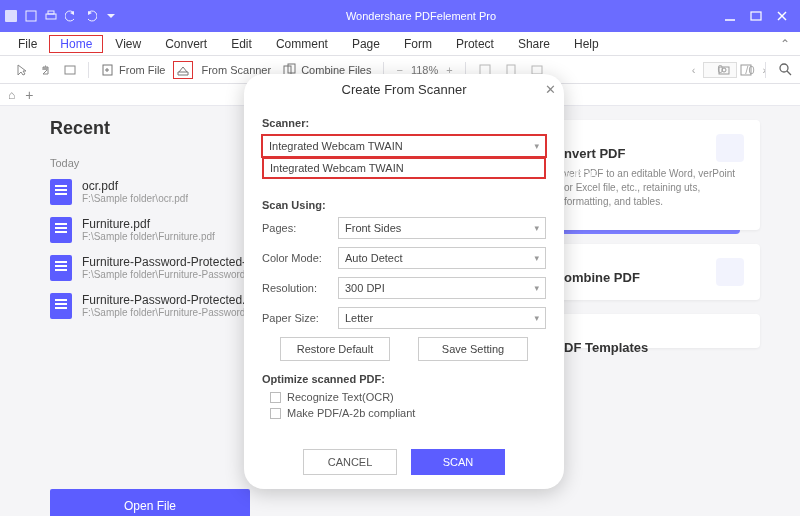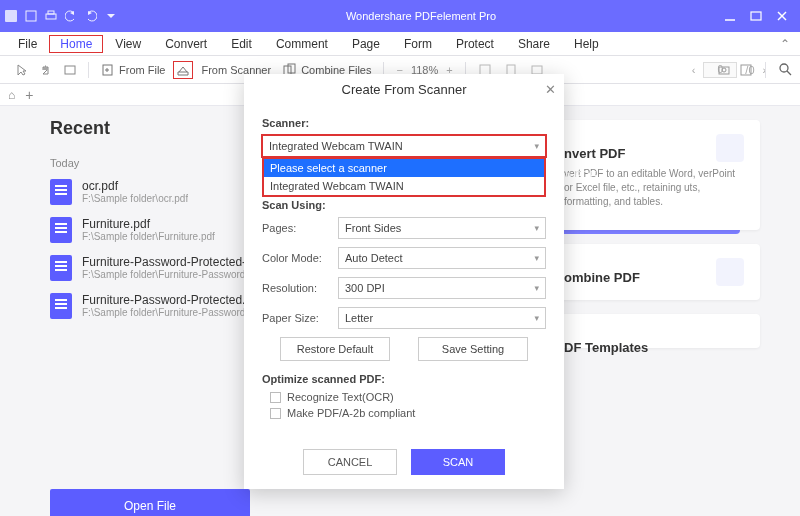--- a/index.html
+++ b/index.html
@@ -45,21 +45,21 @@
 .bigcard { width: 400px; background:#7b7dff; border-radius:4px; padding:18px 20px; color:#fff; height:110px;}
 .bigcard .bc-title { font-size:15px; font-weight:600; margin-bottom:8px;}
 .bigcard .bc-desc { font-size:11px; line-height:1.5; opacity:.9;}
 .smcards-row { display:flex; gap:18px;}
 .smcard { width: 212px; height: 96px; background:#fff; border-radius:4px; padding:14px 16px; box-shadow:0 1px 3px rgba(0,0,0,.06);}
 .smcard .sc-title { font-size:13px; font-weight:600; color:#333; margin-bottom:6px;margin-top:12px;}
 .smcard .sc-desc { font-size:10px; color:#888; line-height:1.4;}
 .smcard .sc-ic { float:right; width:28px; height:28px; background:#eceefc; border-radius:4px; opacity:.7;}
 
 
-.modal { position:absolute; left: 244px; top: 74px; width: 320px; background:#fff; box-shadow: 0 4px 20px rgba(0,0,0,.2); z-index: 50;}
+.modal { position:absolute; left: 244px; top: 74px; width: 320px; background:#fff; box-shadow: 0 4px 20px rgba(0,0,0,.2); z-index: 50; border-radius: 20px;}
 .modal .m-title { text-align:center; font-size:13px; color:#333; padding: 8px 0; position:relative;}
 .modal .m-close { position:absolute; right:8px; top:8px; font-size:13px; color:#888; cursor:pointer;}
 .modal .m-body { padding: 8px 18px 16px 18px; font-size:11px; color:#444;}
 .modal .sect-lbl { font-weight:600; font-size:11px; margin-bottom:6px; margin-top:4px;}
 .modal .sel { width:100%; height:22px; border:1px solid #ccc; font-size:11px; padding:0 6px; display:flex; align-items:center; justify-content:space-between; cursor:pointer;}
 .modal .sel .caret { color:#999; font-size:9px;}
 .modal .dropdown-wrap { position:relative; }
 .modal .dropdown-wrap.red { outline: 2px solid #d33; outline-offset:-1px;}
 .modal .dd-list { position:absolute; left:0; top:22px; right:0; border:2px solid #d33; background:#fff; z-index:60;}
 .modal .dd-list .opt { padding:3px 6px; font-size:11px;}
@@ -315,21 +315,20 @@
     <span class="m-close">✕</span>
   </div>
   <div class="m-body">
     <div class="sect-lbl">Scanner:</div>
     <div class="dropdown-wrap red">
       <div class="sel">
         <span>Integrated Webcam TWAIN</span>
         <span class="caret">▾</span>
       </div>
       <div class="dd-list">
-        <div class="opt sel-opt">Please select a scanner</div>
         <div class="opt">Integrated Webcam TWAIN</div>
       </div>
     </div>
 
     <div class="sect-lbl" style="margin-top:42px;">Scan Using:</div>
 
     <div class="formrow">
       <div class="flbl">Pages:</div>
       <div class="sel">
           <span>Front Sides</span>

